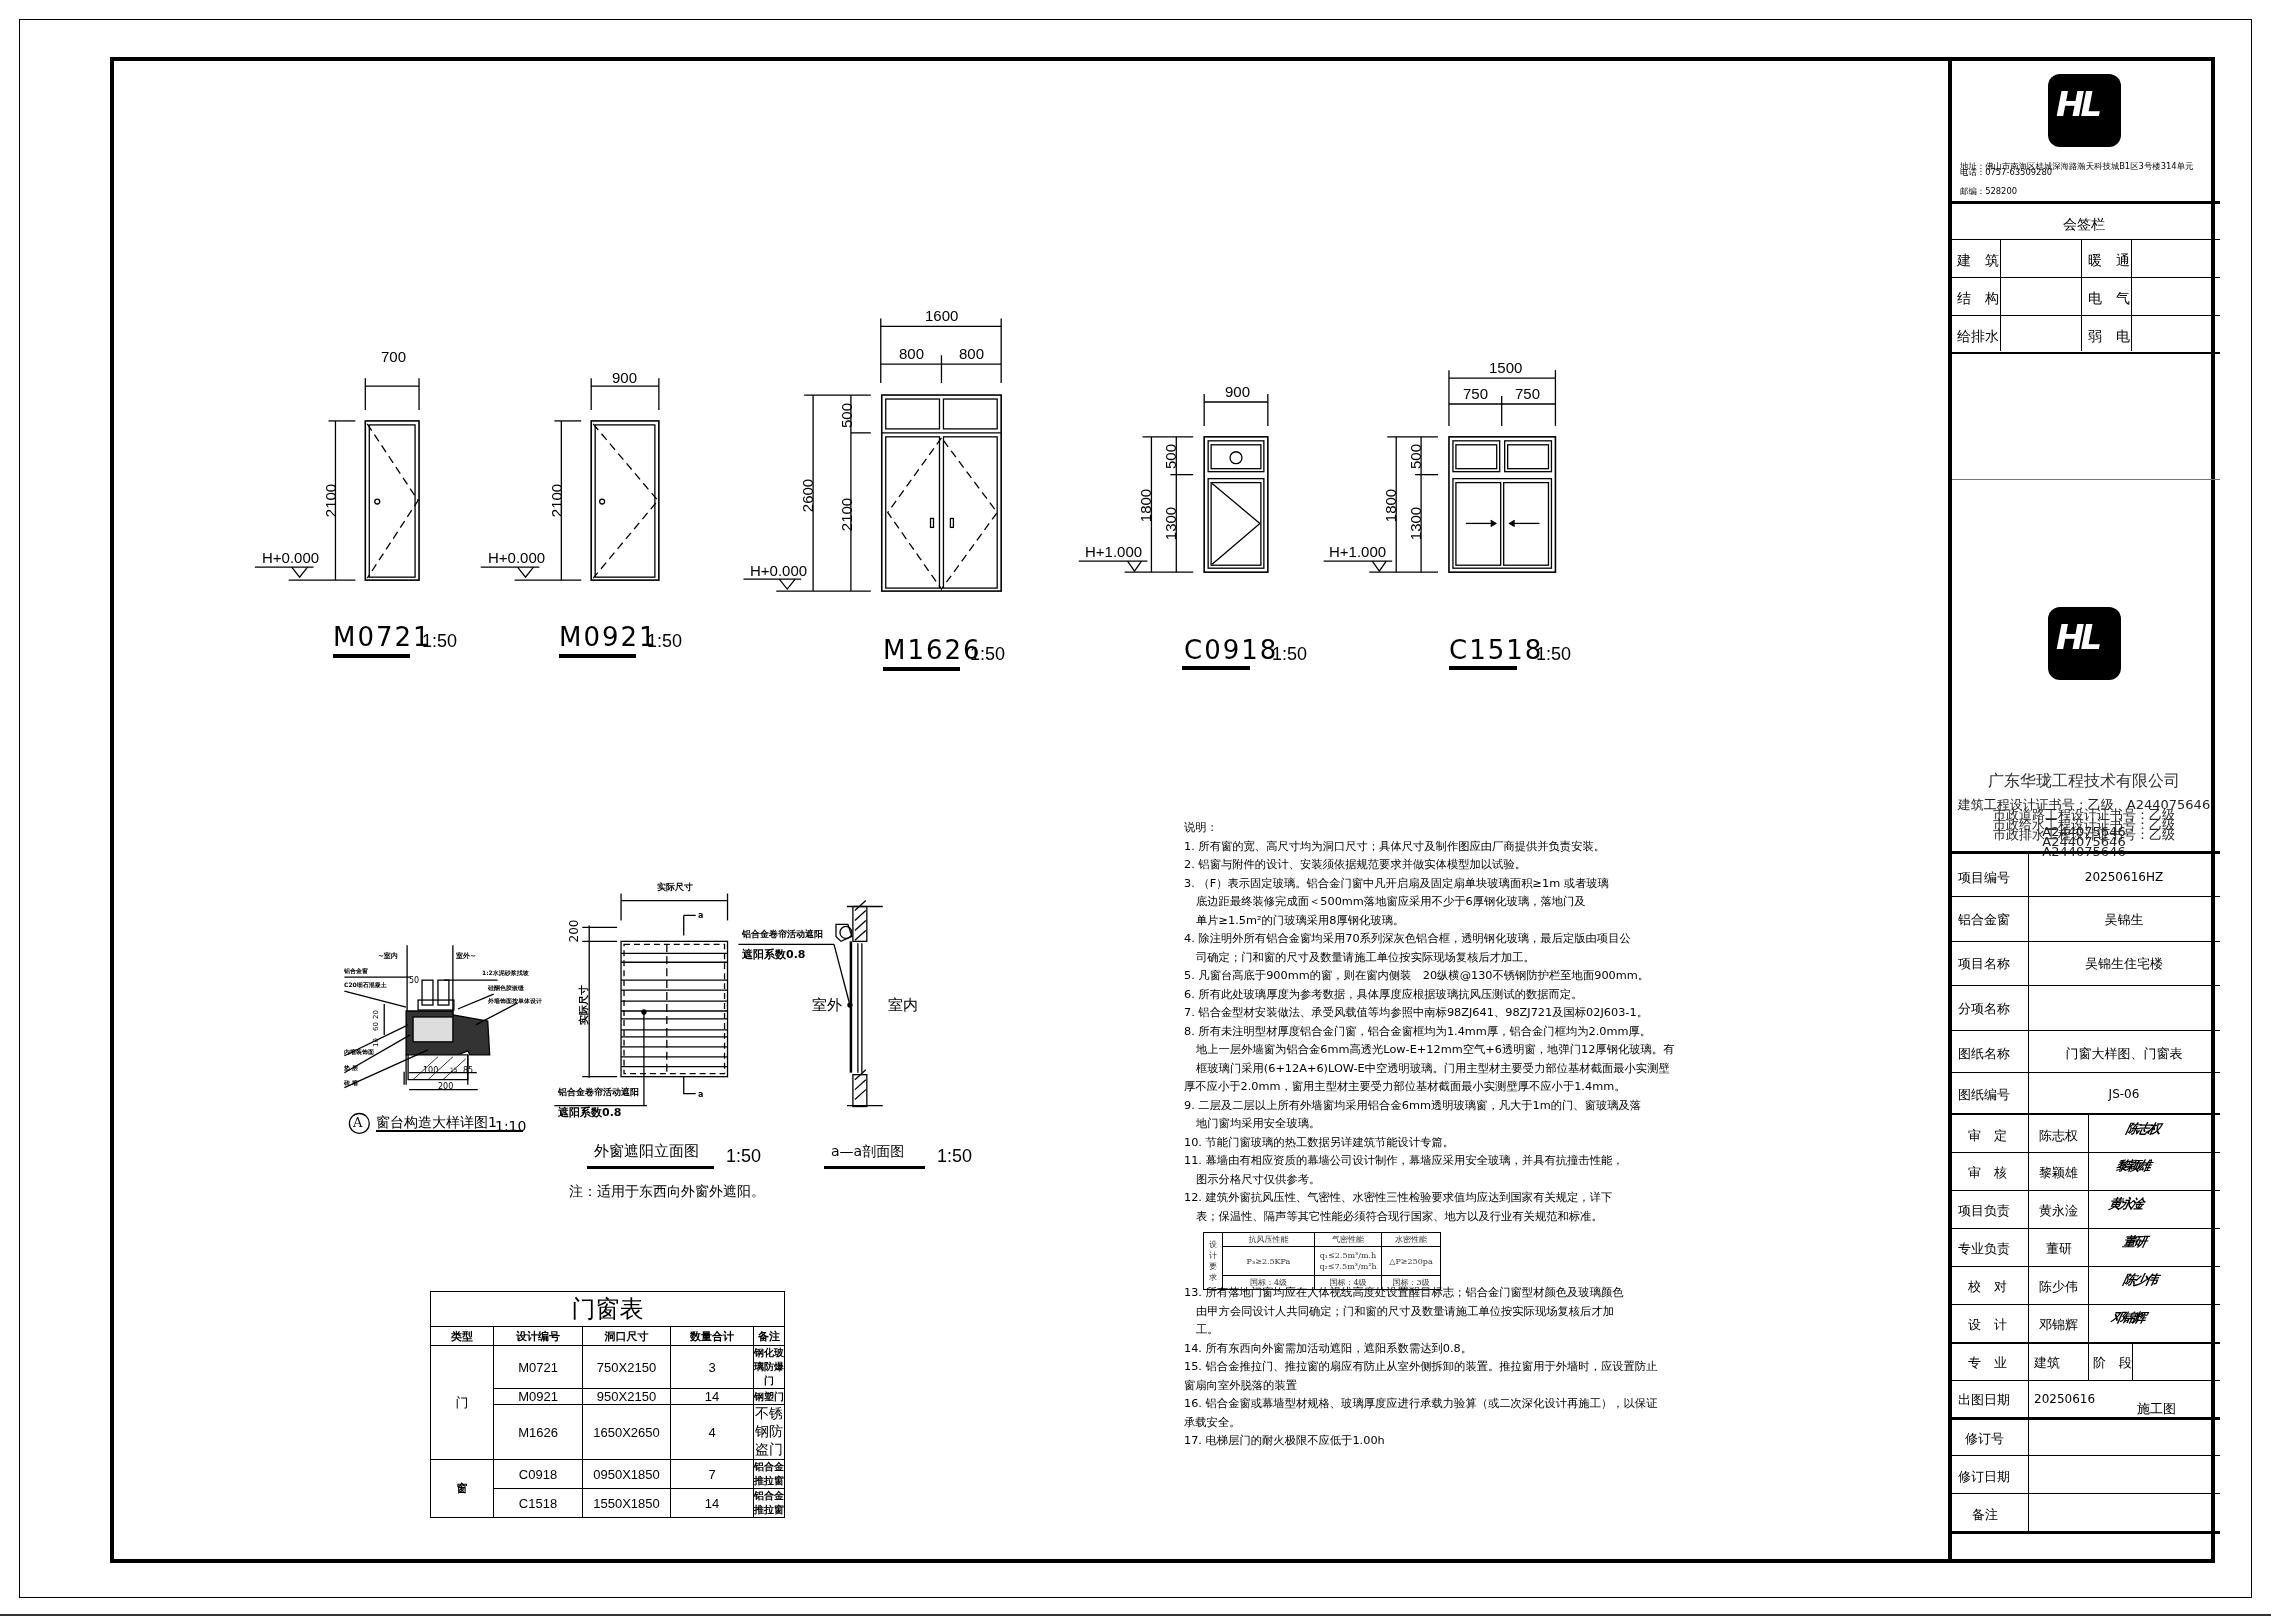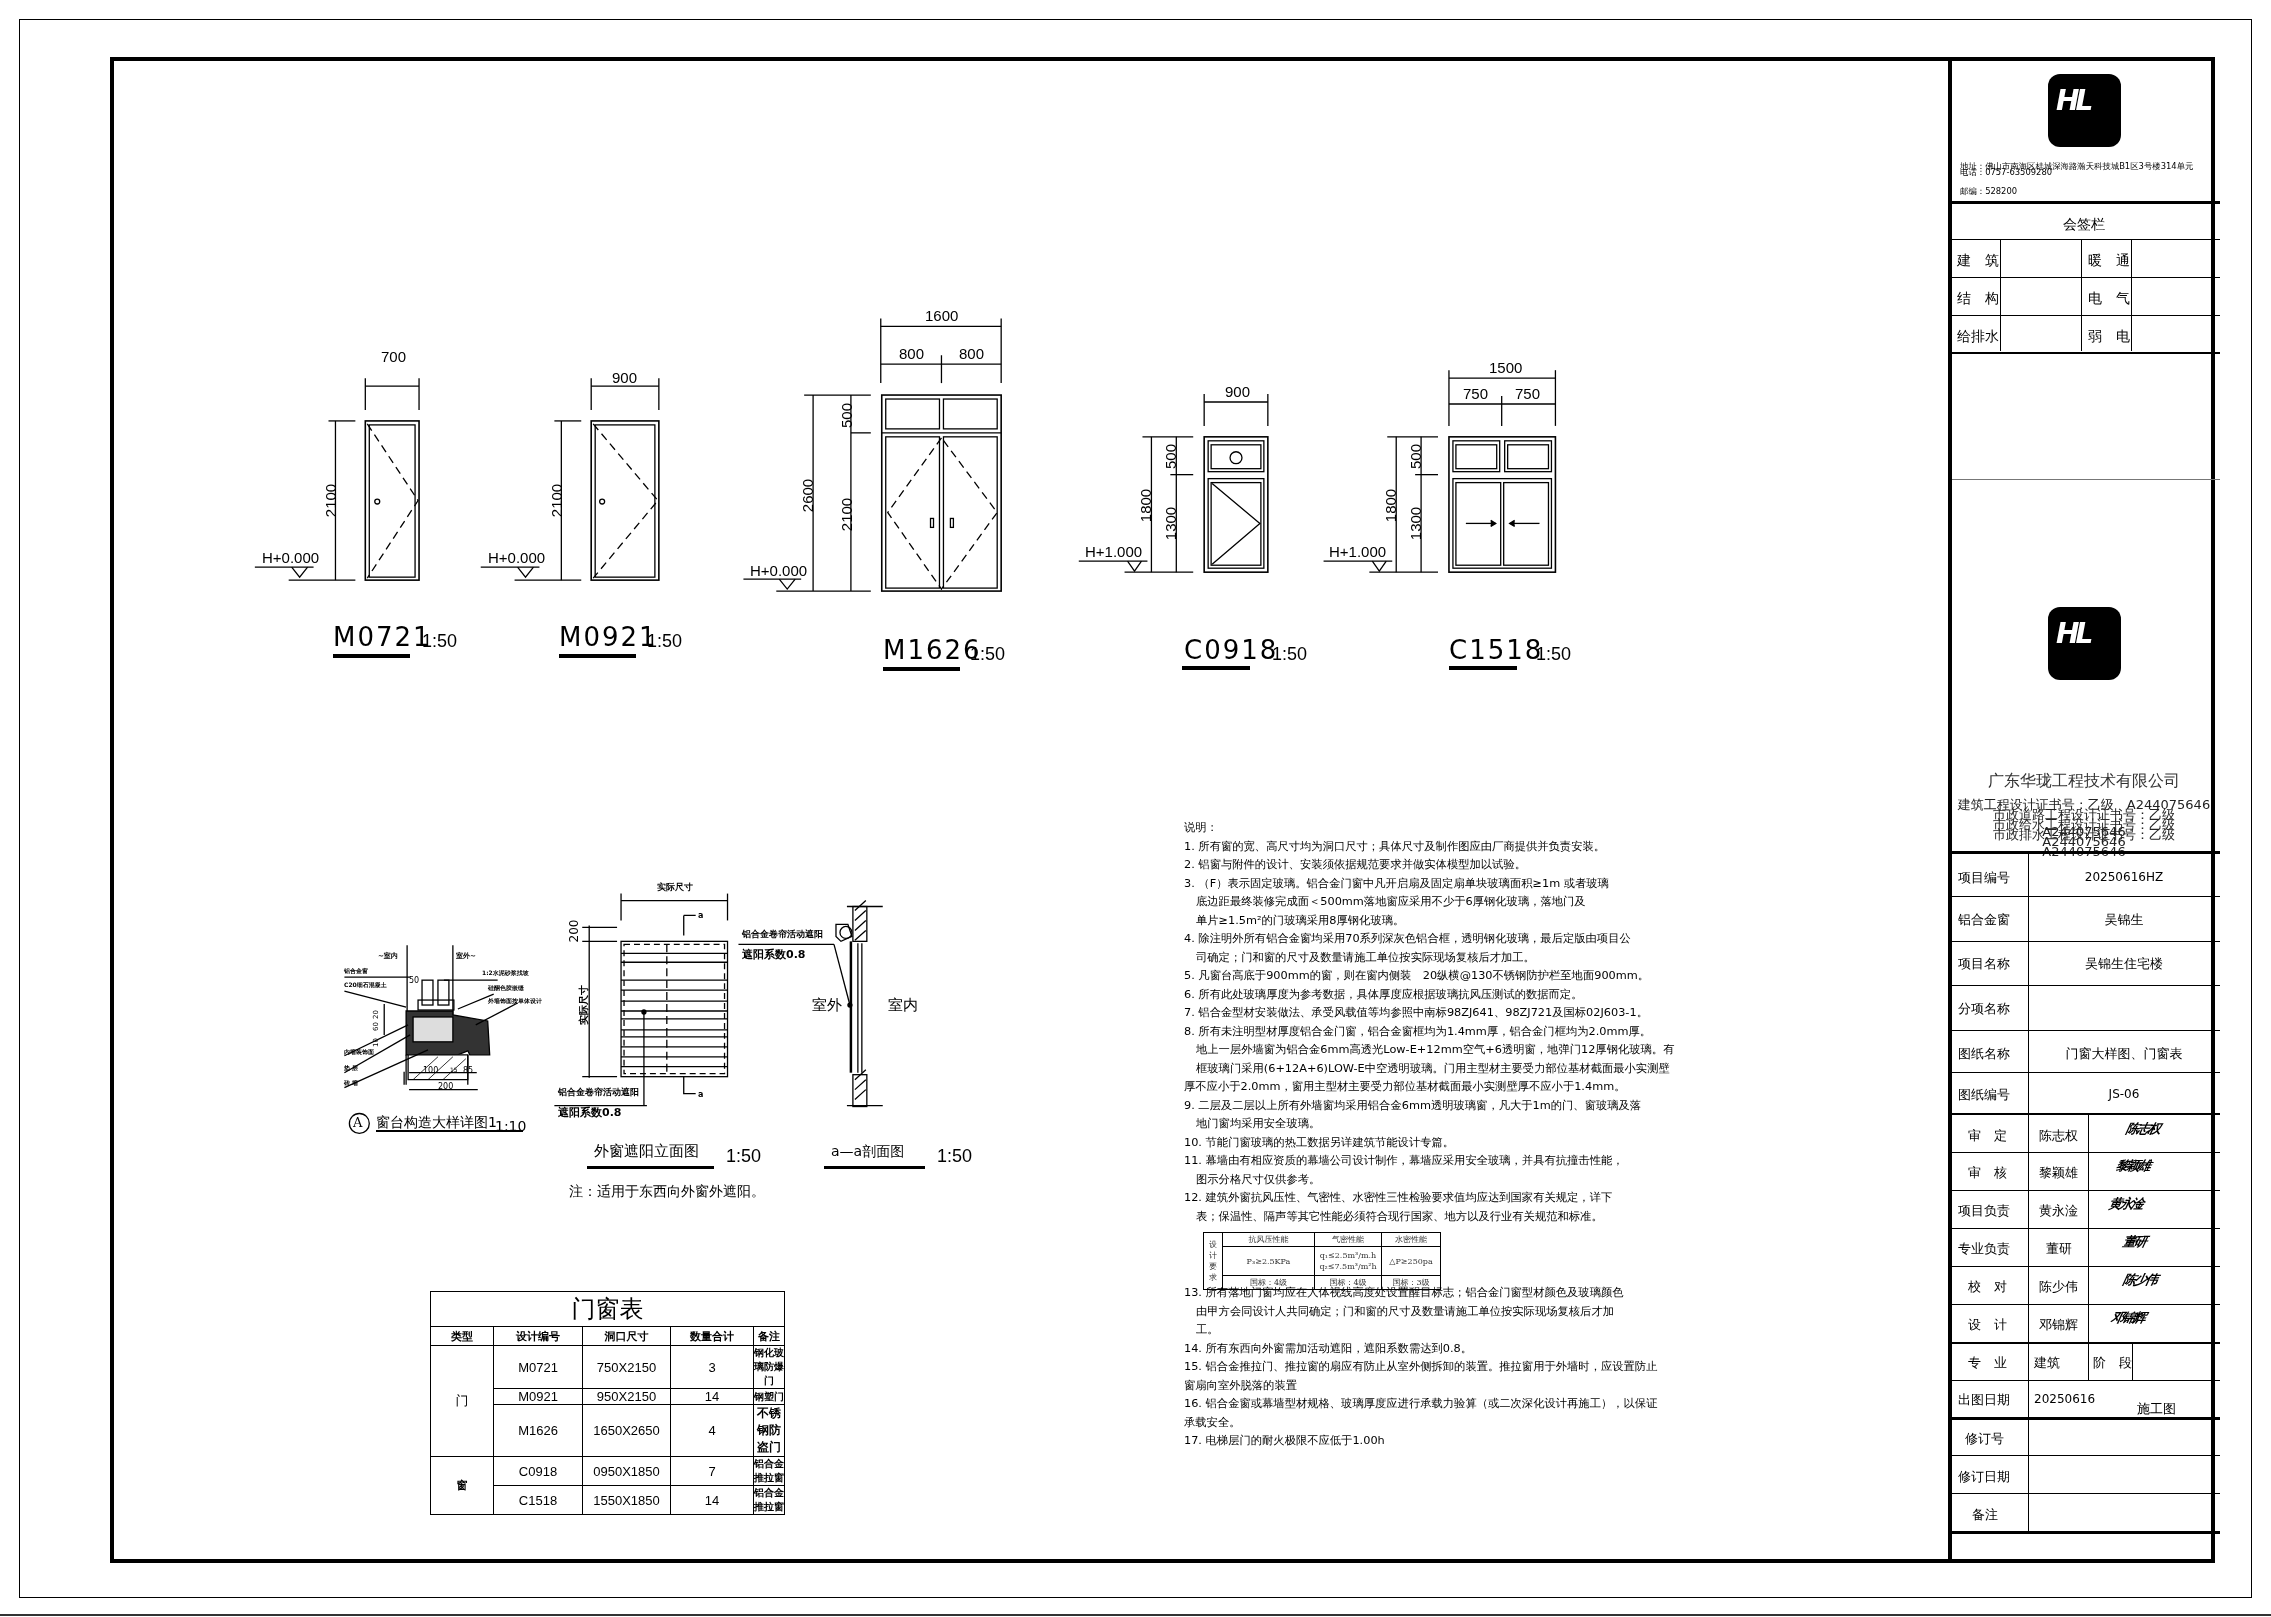--- a/index.html
+++ b/index.html
@@ -25,21 +25,21 @@
   .sched th { font-size:11px; font-weight:bold; height:18px; }
   
   .perf { position:absolute; left:1203px; top:1232px; border-collapse:collapse; font-size:8px; color:#333; font-family:"DejaVu Serif", serif; }
   .perf td { border:1px solid #000; text-align:center; padding:1px 3px; height:11px; }
   
   .tb { position:absolute; left:1948px; top:57px; width:268px; height:1506px; border-left:4px solid #000; box-sizing:border-box; font-family:"DejaVu Sans", sans-serif; }
   .tb .cell { position:absolute; font-size:13px; }
   .hl { position:absolute; left:0; width:268px; background:#000; }
   .vl { position:absolute; width:1px; background:#000; }
   .logo { position:absolute; width:73px; height:73px; background:#000; border-radius:12px; }
-  .logo span { position:absolute; color:#fff; font-family:"DejaVu Sans", sans-serif; font-weight:bold; font-style:italic; font-size:28px; left:8px; top:10px; letter-spacing:-4px; }
+  .logo span { position:absolute; color:#fff; font-family:"DejaVu Sans", sans-serif; font-weight:bold; font-style:italic; font-size:34px; left:8px; top:10px; letter-spacing:-4px; }
   .sig { font-family:"DejaVu Serif", serif; font-style:italic; font-weight:bold; font-size:22px; letter-spacing:-2px; transform:skewX(-12deg); }
   .small { font-size:8px; color:#222; }
 </style>
 </head>
 <body>
 
 <div class="abs outer-border"></div>
 <div class="abs bottom-line"></div>
 <div class="abs frame"></div>
 
@@ -333,21 +333,21 @@
   <tr>
     <td>M0921</td>
     <td>950X2150</td>
     <td>14</td>
     <td style="font-size:10px;font-weight:bold;">钢塑门</td>
   </tr>
   <tr>
     <td>M1626</td>
     <td>1650X2650</td>
     <td>4</td>
-    <td style="font-size:12px;font-weight:bold;text-align:center;">不锈钢防盗门</td>
+    <td style="font-size:14px;font-weight:normal;text-align:center;">不锈钢防盗门</td>
   </tr>
   <tr>
     <td rowspan="2" style="font-weight:bold;font-size:11px;">窗</td>
     <td>C0918</td>
     <td>0950X1850</td>
     <td>7</td>
     <td style="font-size:10px;font-weight:bold;">铝合金推拉窗</td>
   </tr>
   <tr>
     <td>C1518</td>

